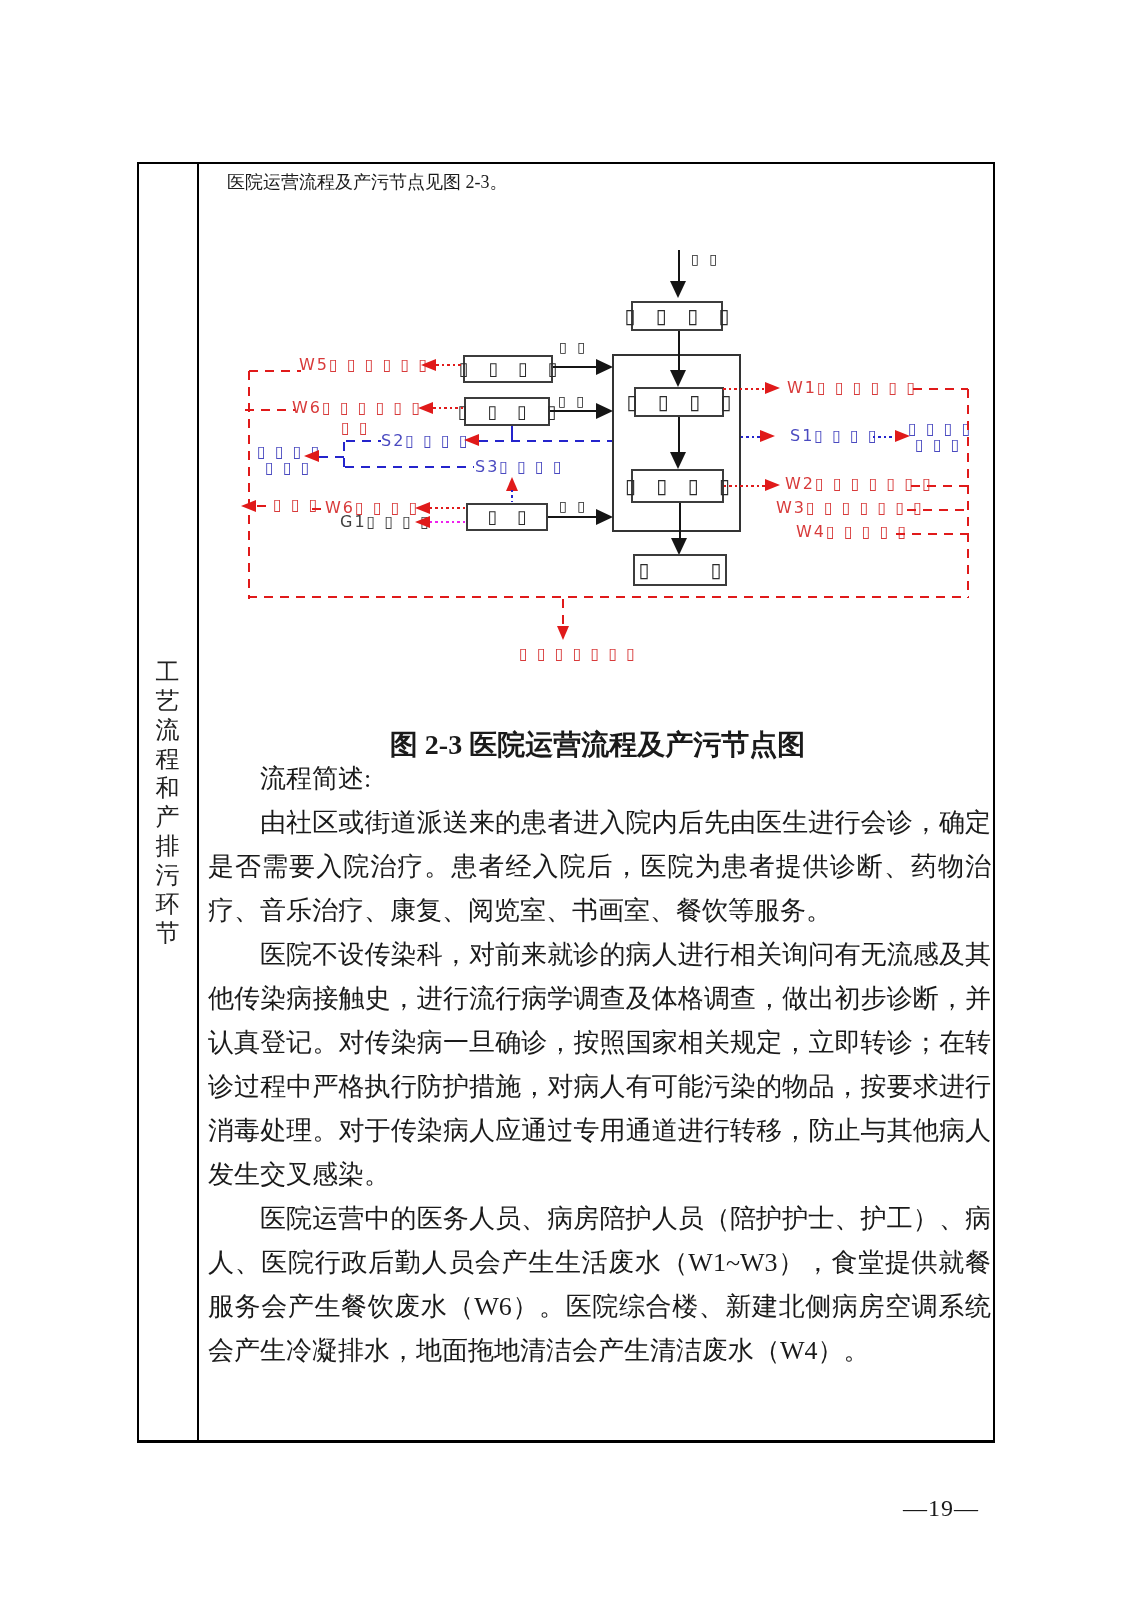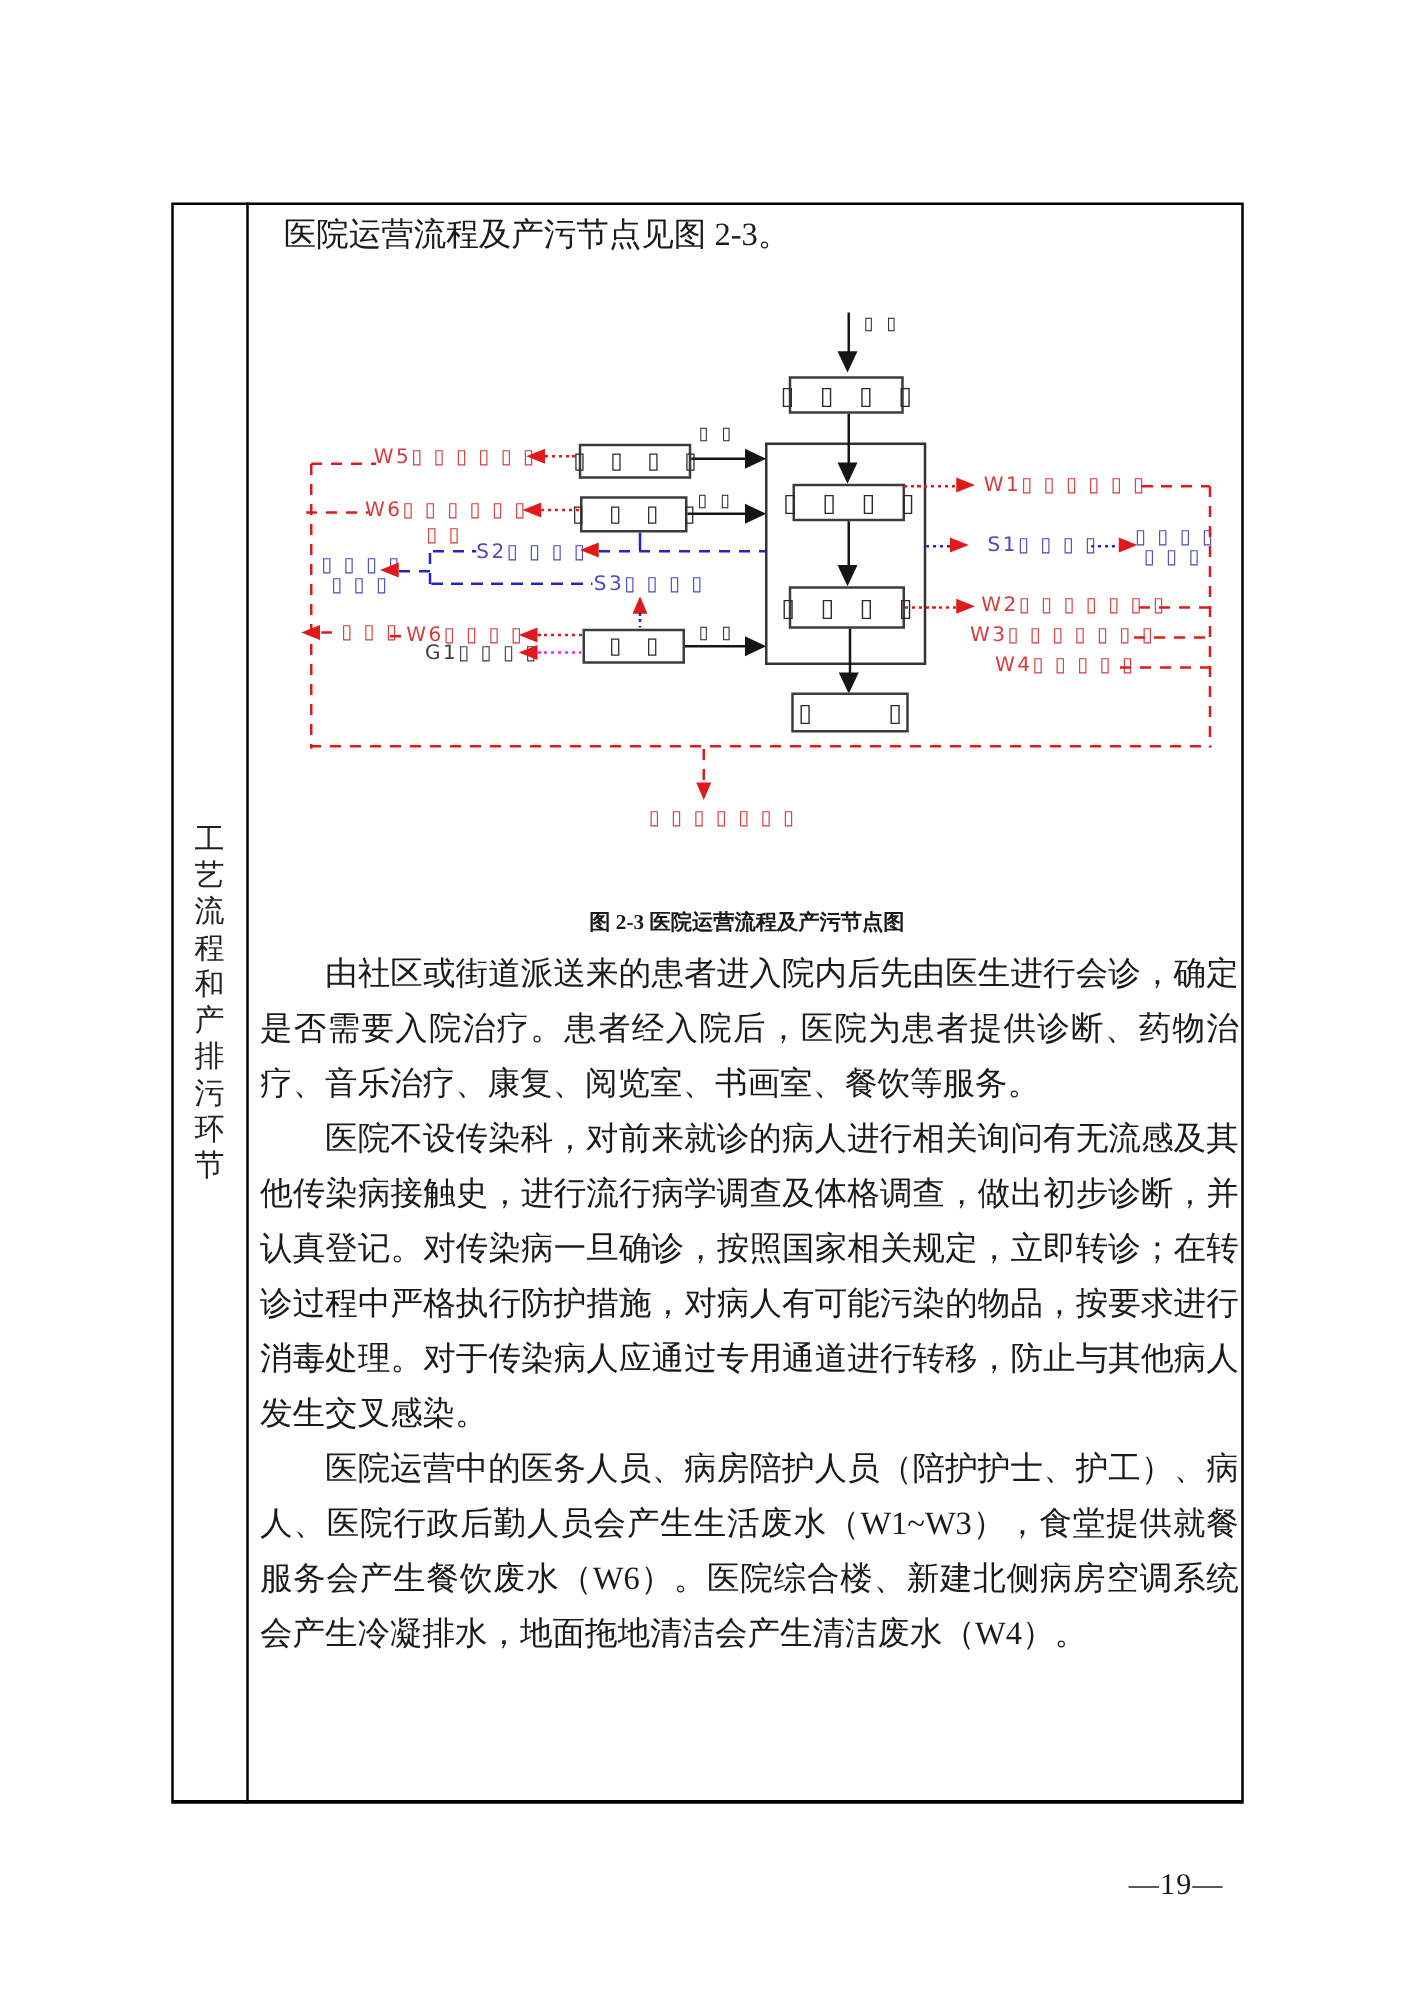--- a/index.html
+++ b/index.html
@@ -31,23 +31,23 @@
   .nbox{position:absolute;border:2px solid #3c3c3c;background:#fff;display:flex;align-items:center;
         justify-content:center;font-family:"DejaVu Sans",sans-serif;color:#2a2a2a;
         font-size:20px;letter-spacing:7px;line-height:1;text-indent:7px;white-space:nowrap;}
   .nbox.outer{background:transparent;border-color:#333;}
   .bluebar{position:absolute;width:2px;background:#2424cc;}
   
   #sidebar{position:absolute;left:137px;top:162px;width:61px;height:1281px;display:flex;
            flex-direction:column;align-items:center;justify-content:center;gap:5px;
            font-size:24px;color:#222;}
   #sidebar div{line-height:1;}
-  #intro{position:absolute;left:227px;top:170px;font-size:26px;}
+  #intro{position:absolute;left:227px;top:170px;font-size:18px;}
   #caption{position:absolute;left:198px;top:726px;width:799px;text-align:center;
-           font-size:17px;font-weight:bold;}
+           font-size:28px;font-weight:bold;}
   #bodytext{position:absolute;left:208px;top:757px;width:783px;font-size:26px;line-height:44px;}
   #bodytext p{margin:0;text-indent:2em;text-align:justify;}
   #pagenum{position:absolute;left:903px;top:1495px;font-size:24px;letter-spacing:1px;}
 </style>
 </head>
 <body>
 
 <div id="page">
 
   <div style="position:absolute;left:137px;top:162px;width:858px;height:1281px;border:2px solid #000;border-bottom-width:3px"></div>
@@ -173,20 +173,21 @@
 
     <div class="dv cr" style="left:562px;top:599px;height:28px"></div>
     <div class="ah d cr" style="left:557px;top:626px"></div>
     <div class="lbl cr" style="left:519px;top:646px">▯ ▯ ▯ ▯ ▯ ▯ ▯</div>
 
   </div>
 
   <div id="caption">图 2-3 医院运营流程及产污节点图</div>
 
   <div id="bodytext">
+    <p>流程简述:</p>
     <p>由社区或街道派送来的患者进入院内后先由医生进行会诊，确定是否需要入院治疗。患者经入院后，医院为患者提供诊断、药物治疗、音乐治疗、康复、阅览室、书画室、餐饮等服务。</p>
     <p>医院不设传染科，对前来就诊的病人进行相关询问有无流感及其他传染病接触史，进行流行病学调查及体格调查，做出初步诊断，并认真登记。对传染病一旦确诊，按照国家相关规定，立即转诊；在转诊过程中严格执行防护措施，对病人有可能污染的物品，按要求进行消毒处理。对于传染病人应通过专用通道进行转移，防止与其他病人发生交叉感染。</p>
     <p>医院运营中的医务人员、病房陪护人员（陪护护士、护工）、病人、医院行政后勤人员会产生生活废水（W1~W3），食堂提供就餐服务会产生餐饮废水（W6）。医院综合楼、新建北侧病房空调系统会产生冷凝排水，地面拖地清洁会产生清洁废水（W4）。</p>
   </div>
 
   <div id="pagenum">—19—</div>
 
 </div>
 
 </body></html>

